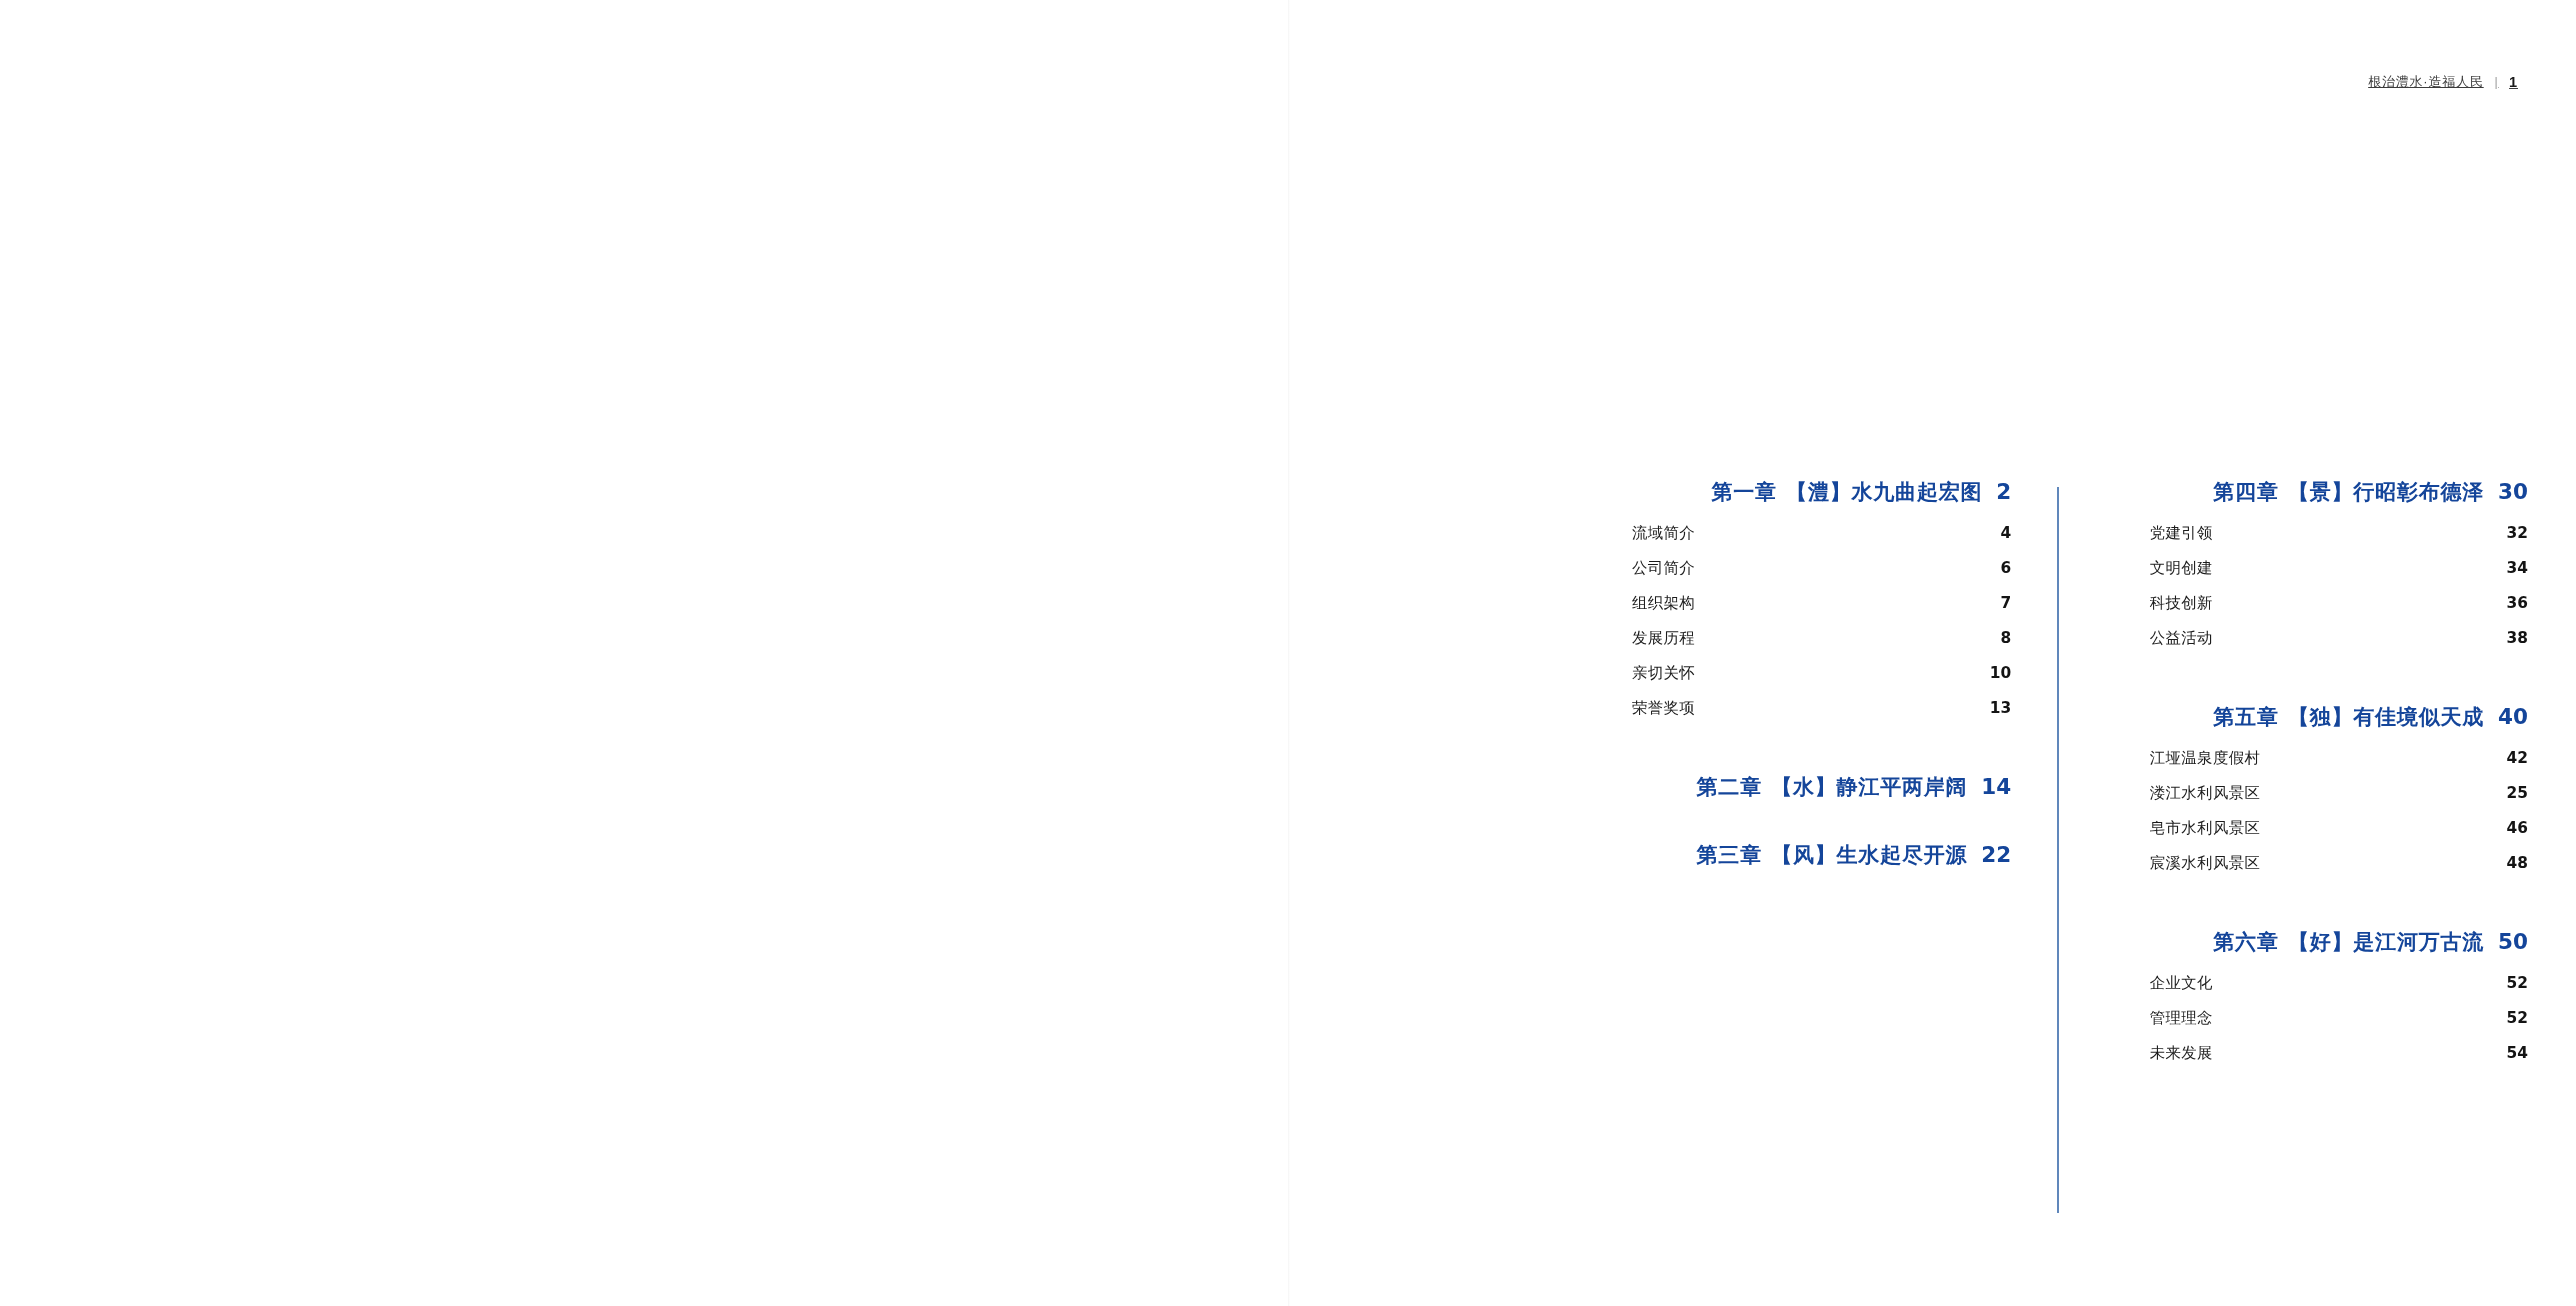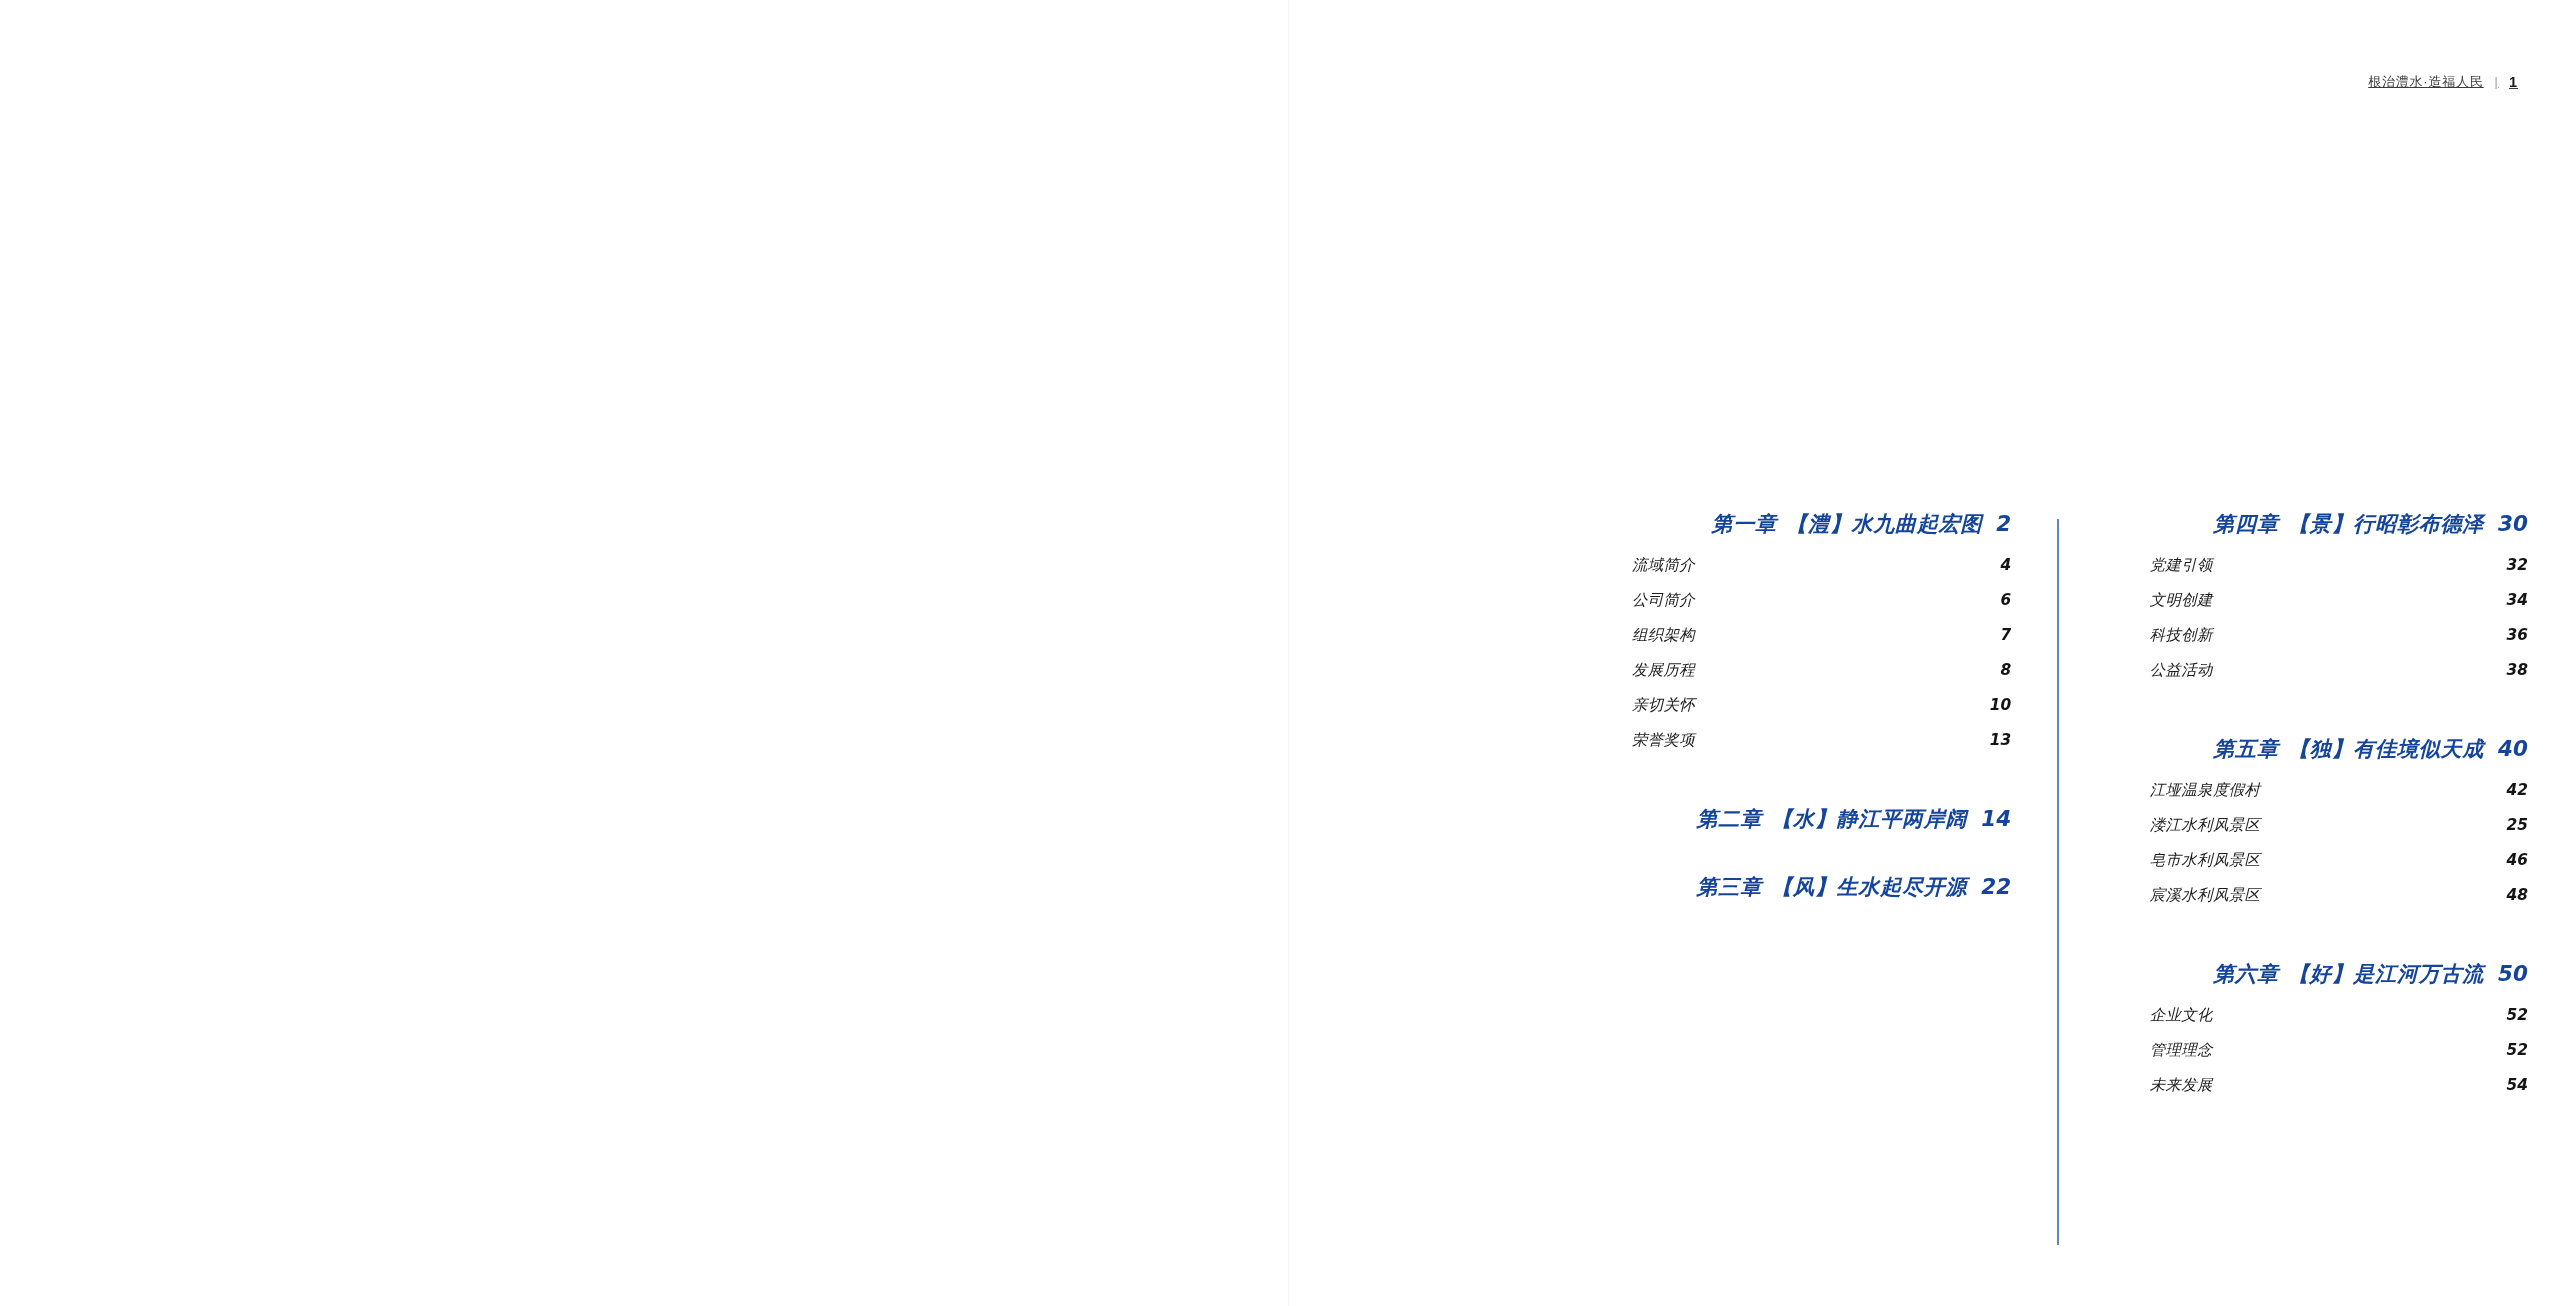--- a/index.html
+++ b/index.html
@@ -73,25 +73,24 @@
     font-size: 57px;
     font-weight: 700;
     color: #16488f;
     letter-spacing: 26px;
     font-family: "DejaVu Sans", "Liberation Sans", sans-serif;
   }
 
   
   .toc-columns {
     position: absolute;
-    top: 510px;
+    top: 478px;
     left: 299px;
     width: 941px;
     display: flex;
-    font-style: italic;
   }
   .col {
     position: relative;
   }
   .col-left {
     width: 430px;
     padding-right: 46px;
   }
   .col-divider {
     width: 1.5px;

